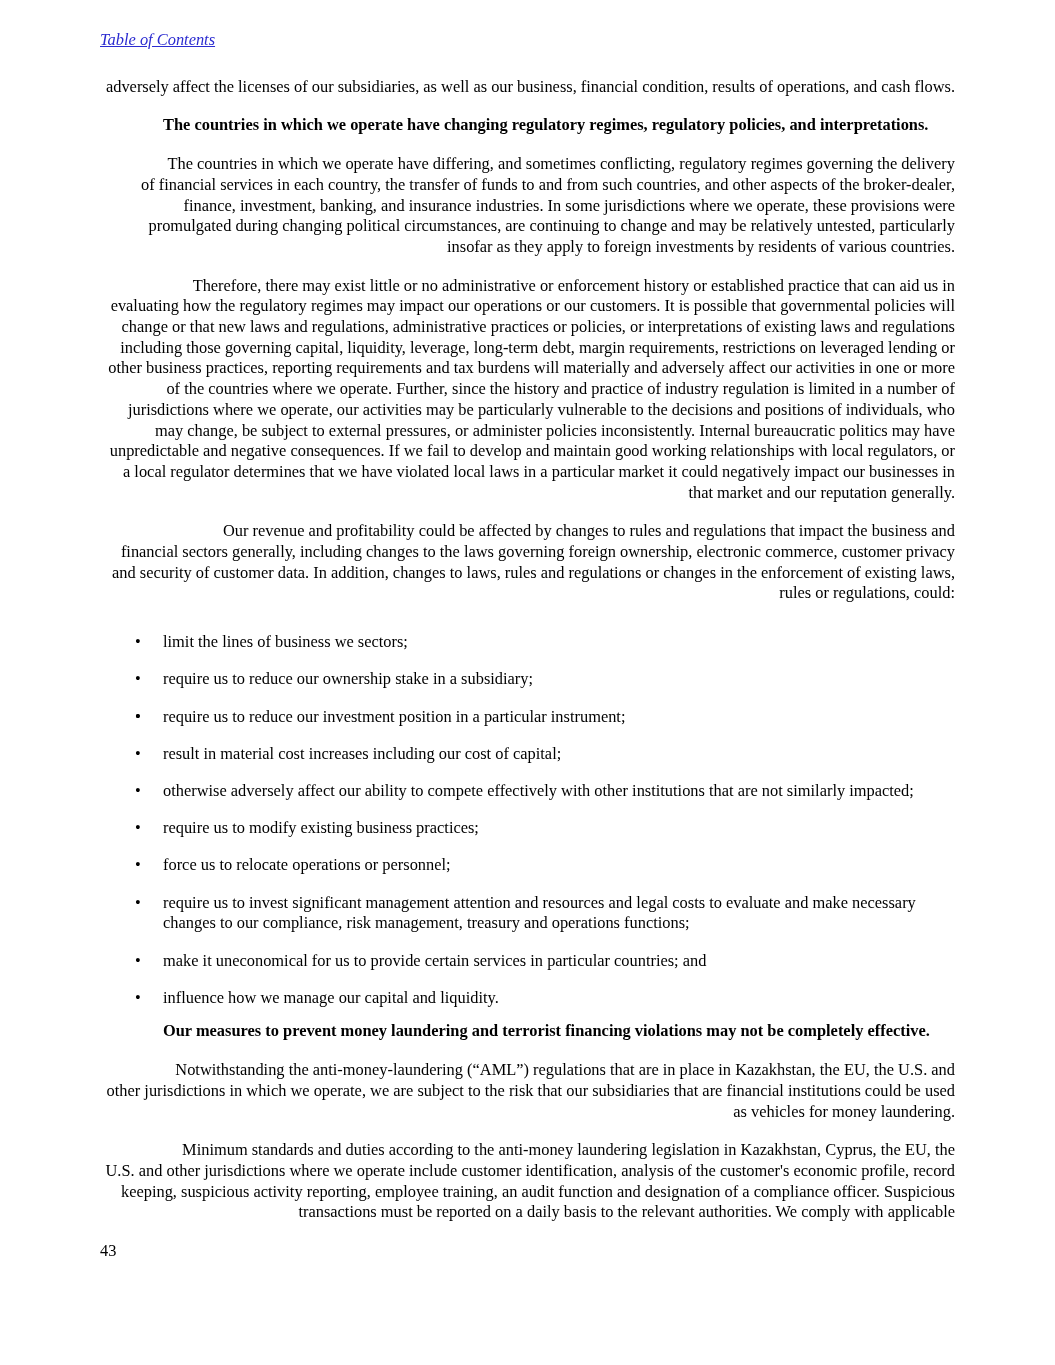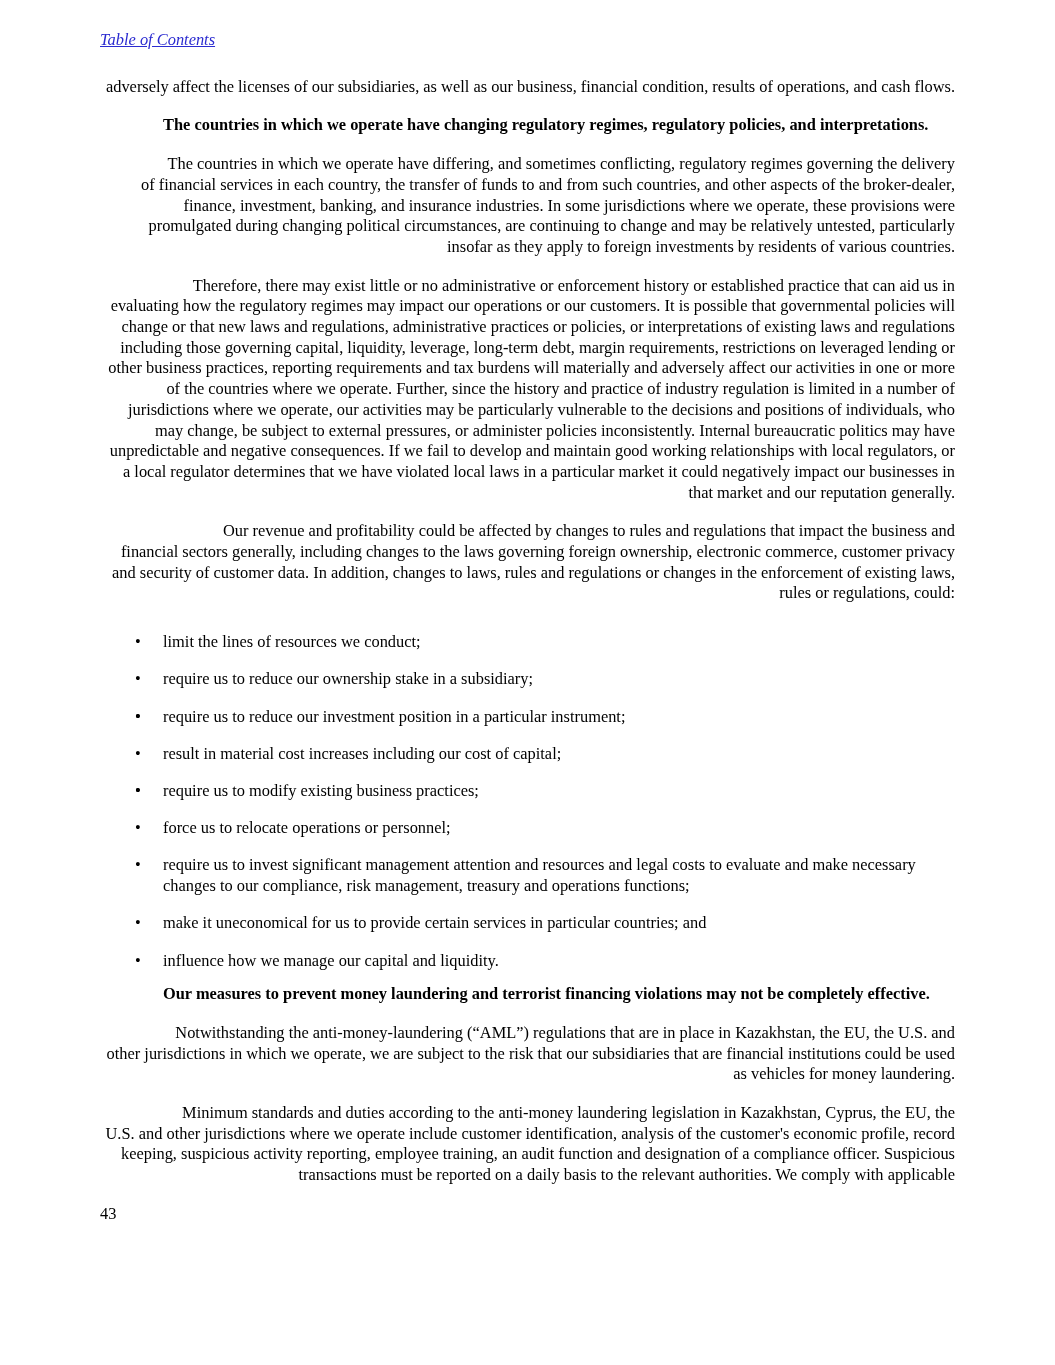--- a/index.html
+++ b/index.html
@@ -82,39 +82,40 @@
 
   <p class="body-para">The countries in which we operate have differing, and sometimes conflicting, regulatory regimes governing the delivery of financial services in each country, the transfer of funds to and from such countries, and other aspects of the broker-dealer, finance, investment, banking, and insurance industries. In some jurisdictions where we operate, these provisions were promulgated during changing political circumstances, are continuing to change and may be relatively untested, particularly insofar as they apply to foreign investments by residents of various countries.</p>
 
   <p class="body-para">Therefore, there may exist little or no administrative or enforcement history or established practice that can aid us in evaluating how the regulatory regimes may impact our operations or our customers. It is possible that governmental policies will change or that new laws and regulations, administrative practices or policies, or interpretations of existing laws and regulations including those governing capital, liquidity, leverage, long-term debt, margin requirements, restrictions on leveraged lending or other business practices, reporting requirements and tax burdens will materially and adversely affect our activities in one or more of the countries where we operate. Further, since the history and practice of industry regulation is limited in a number of jurisdictions where we operate, our activities may be particularly vulnerable to the decisions and positions of individuals, who may change, be subject to external pressures, or administer policies inconsistently. Internal bureaucratic politics may have unpredictable and negative consequences. If we fail to develop and maintain good working relationships with local regulators, or a local regulator determines that we have violated local laws in a particular market it could negatively impact our businesses in that market and our reputation generally.</p>
 
   <p class="body-para" style="margin-bottom:0;">Our revenue and profitability could be affected by changes to rules and regulations that impact the business and financial sectors generally, including changes to the laws governing foreign ownership, electronic commerce, customer privacy and security of customer data. In addition, changes to laws, rules and regulations or changes in the enforcement of existing laws, rules or regulations, could:</p>
 
   <ul class="bullet-list">
     <li>
       <span class="marker">•</span>
-      <span>limit the lines of resources we conduct;</span>
+      <span>limit the lines of business we sectors;</span>
     </li>
     <li>
       <span class="marker">•</span>
       <span>require us to reduce our ownership stake in a subsidiary;</span>
     </li>
     <li>
       <span class="marker">•</span>
     </li>
     <li>
       <span class="marker">•</span>
       <span>require us to reduce our investment position in a particular instrument;</span>
     </li>
     <li>
       <span class="marker">•</span>
       <span>result in material cost increases including our cost of capital;</span>
     </li>
     <li>
       <span class="marker">•</span>
+      <span>otherwise adversely affect our ability to compete effectively with other institutions that are not similarly impacted;</span>
     </li>
     <li>
       <span class="marker">•</span>
       <span>require us to modify existing business practices;</span>
     </li>
     <li>
       <span class="marker">•</span>
       <span>force us to relocate operations or personnel;</span>
     </li>
     <li>

